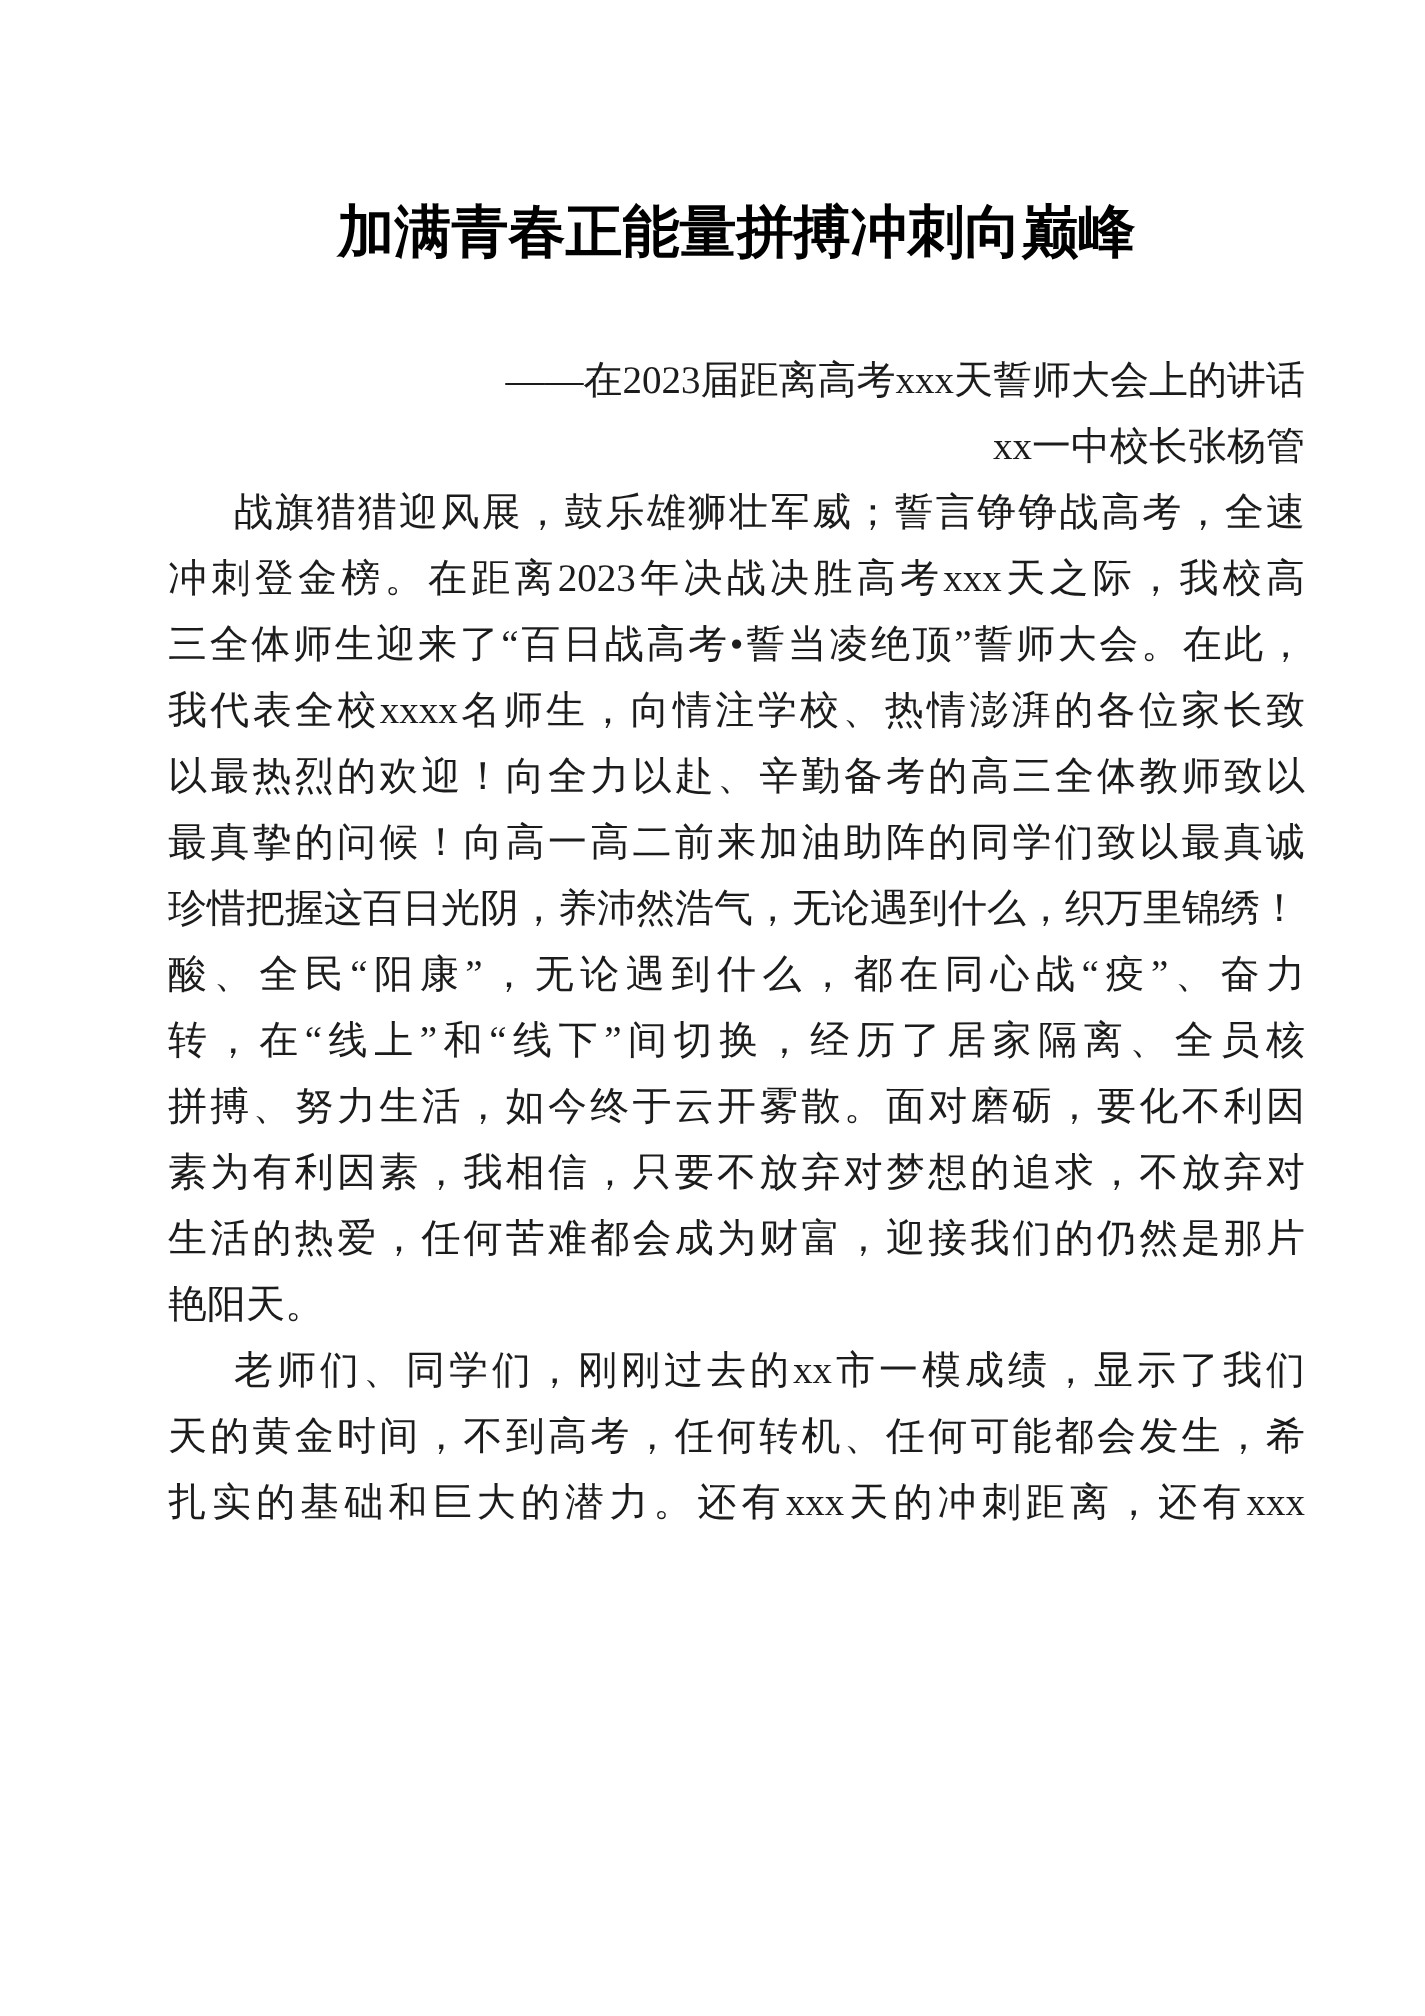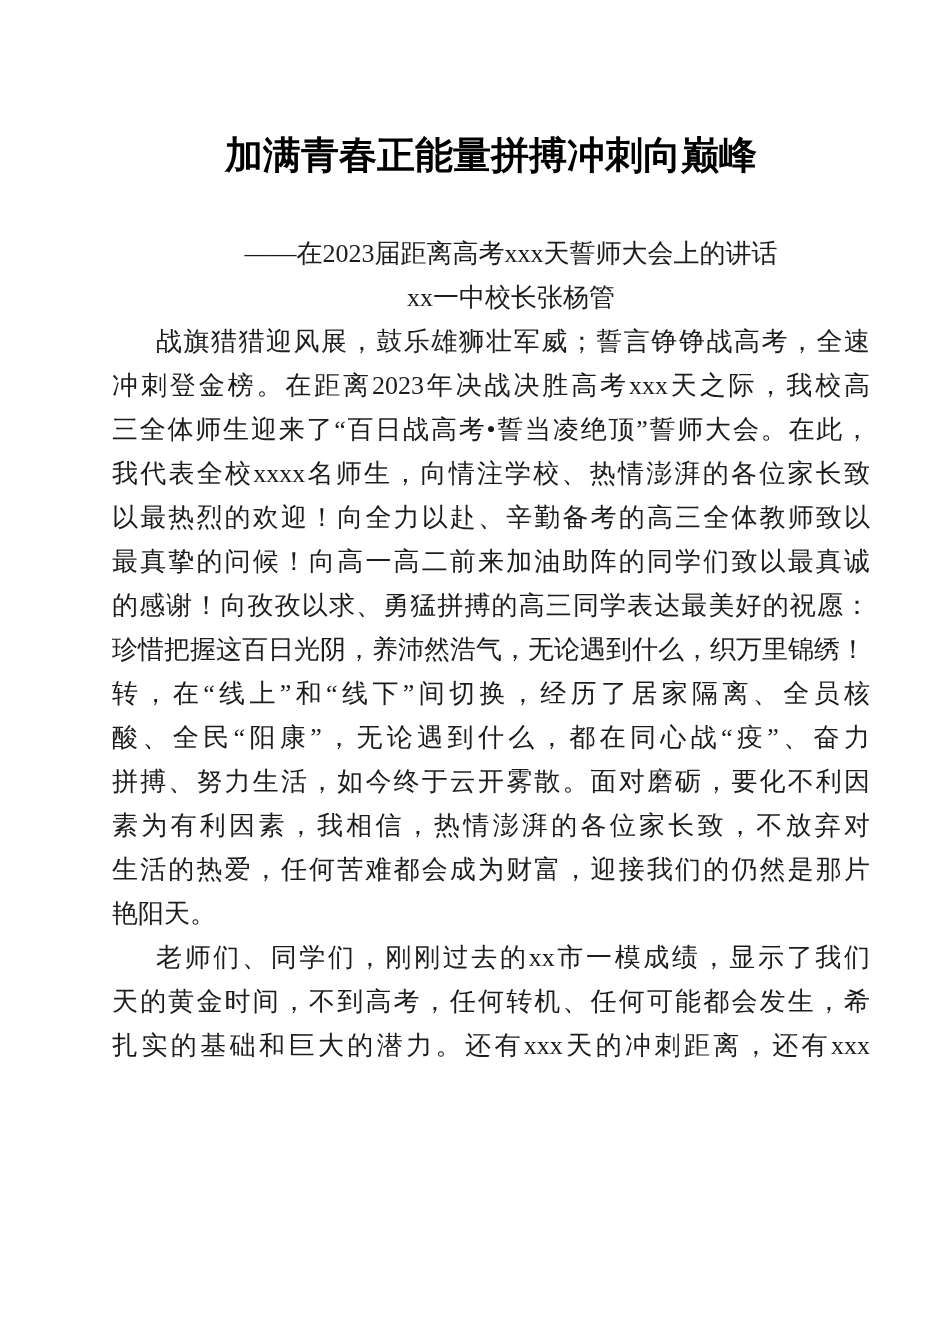--- a/index.html
+++ b/index.html
@@ -29,21 +29,21 @@
     color: #000000;
     font-family: "Liberation Serif", "DejaVu Serif", serif;
   }
   .doc-body {
     margin-top: 52px;
     font-size: 26px;
     line-height: 44px;
     color: #1c1c1c;
   }
   .meta-line {
-    text-align: center;
+    text-align: right;
     text-indent: 40px;
     white-space: nowrap;
   }
   .paragraph {
     margin: 0;
   }
   .line {
     text-align: justify;
     text-align-last: justify;
   }
@@ -65,28 +65,27 @@
     <div class="meta-line">xx一中校长张杨管</div>
 
     <div>
         <div class="paragraph">
           <div class="line first">战旗猎猎迎风展，鼓乐雄狮壮军威；誓言铮铮战高考，全速</div>
           <div class="line">冲刺登金榜。在距离2023年决战决胜高考xxx天之际，我校高</div>
           <div class="line">三全体师生迎来了“百日战高考•誓当凌绝顶”誓师大会。在此，</div>
           <div class="line">我代表全校xxxx名师生，向情注学校、热情澎湃的各位家长致</div>
           <div class="line">以最热烈的欢迎！向全力以赴、辛勤备考的高三全体教师致以</div>
           <div class="line">最真挚的问候！向高一高二前来加油助阵的同学们致以最真诚</div>
-          <div class="line">的感谢！向孜孜以求、勇猛拼搏的高三同学表达最美好的祝愿：</div>
           <div class="line last">珍惜把握这百日光阴，养沛然浩气，无论遇到什么，织万里锦绣！</div>
         </div>
         <div class="paragraph">
+          <div class="line">酸、全民“阳康”，无论遇到什么，都在同心战“疫”、奋力</div>
           <div class="line">转，在“线上”和“线下”间切换，经历了居家隔离、全员核</div>
-          <div class="line">酸、全民“阳康”，无论遇到什么，都在同心战“疫”、奋力</div>
           <div class="line">拼搏、努力生活，如今终于云开雾散。面对磨砺，要化不利因</div>
-          <div class="line">素为有利因素，我相信，热情澎湃的各位家长致，不放弃对</div>
+          <div class="line">素为有利因素，我相信，只要不放弃对梦想的追求，不放弃对</div>
           <div class="line">生活的热爱，任何苦难都会成为财富，迎接我们的仍然是那片</div>
           <div class="line last">艳阳天。</div>
         </div>
         <div class="paragraph">
           <div class="line first">老师们、同学们，刚刚过去的xx市一模成绩，显示了我们</div>
           <div class="line">天的黄金时间，不到高考，任何转机、任何可能都会发生，希</div>
           <div class="line">扎实的基础和巨大的潜力。还有xxx天的冲刺距离，还有xxx</div>
         </div>
       </div>
   </div>

